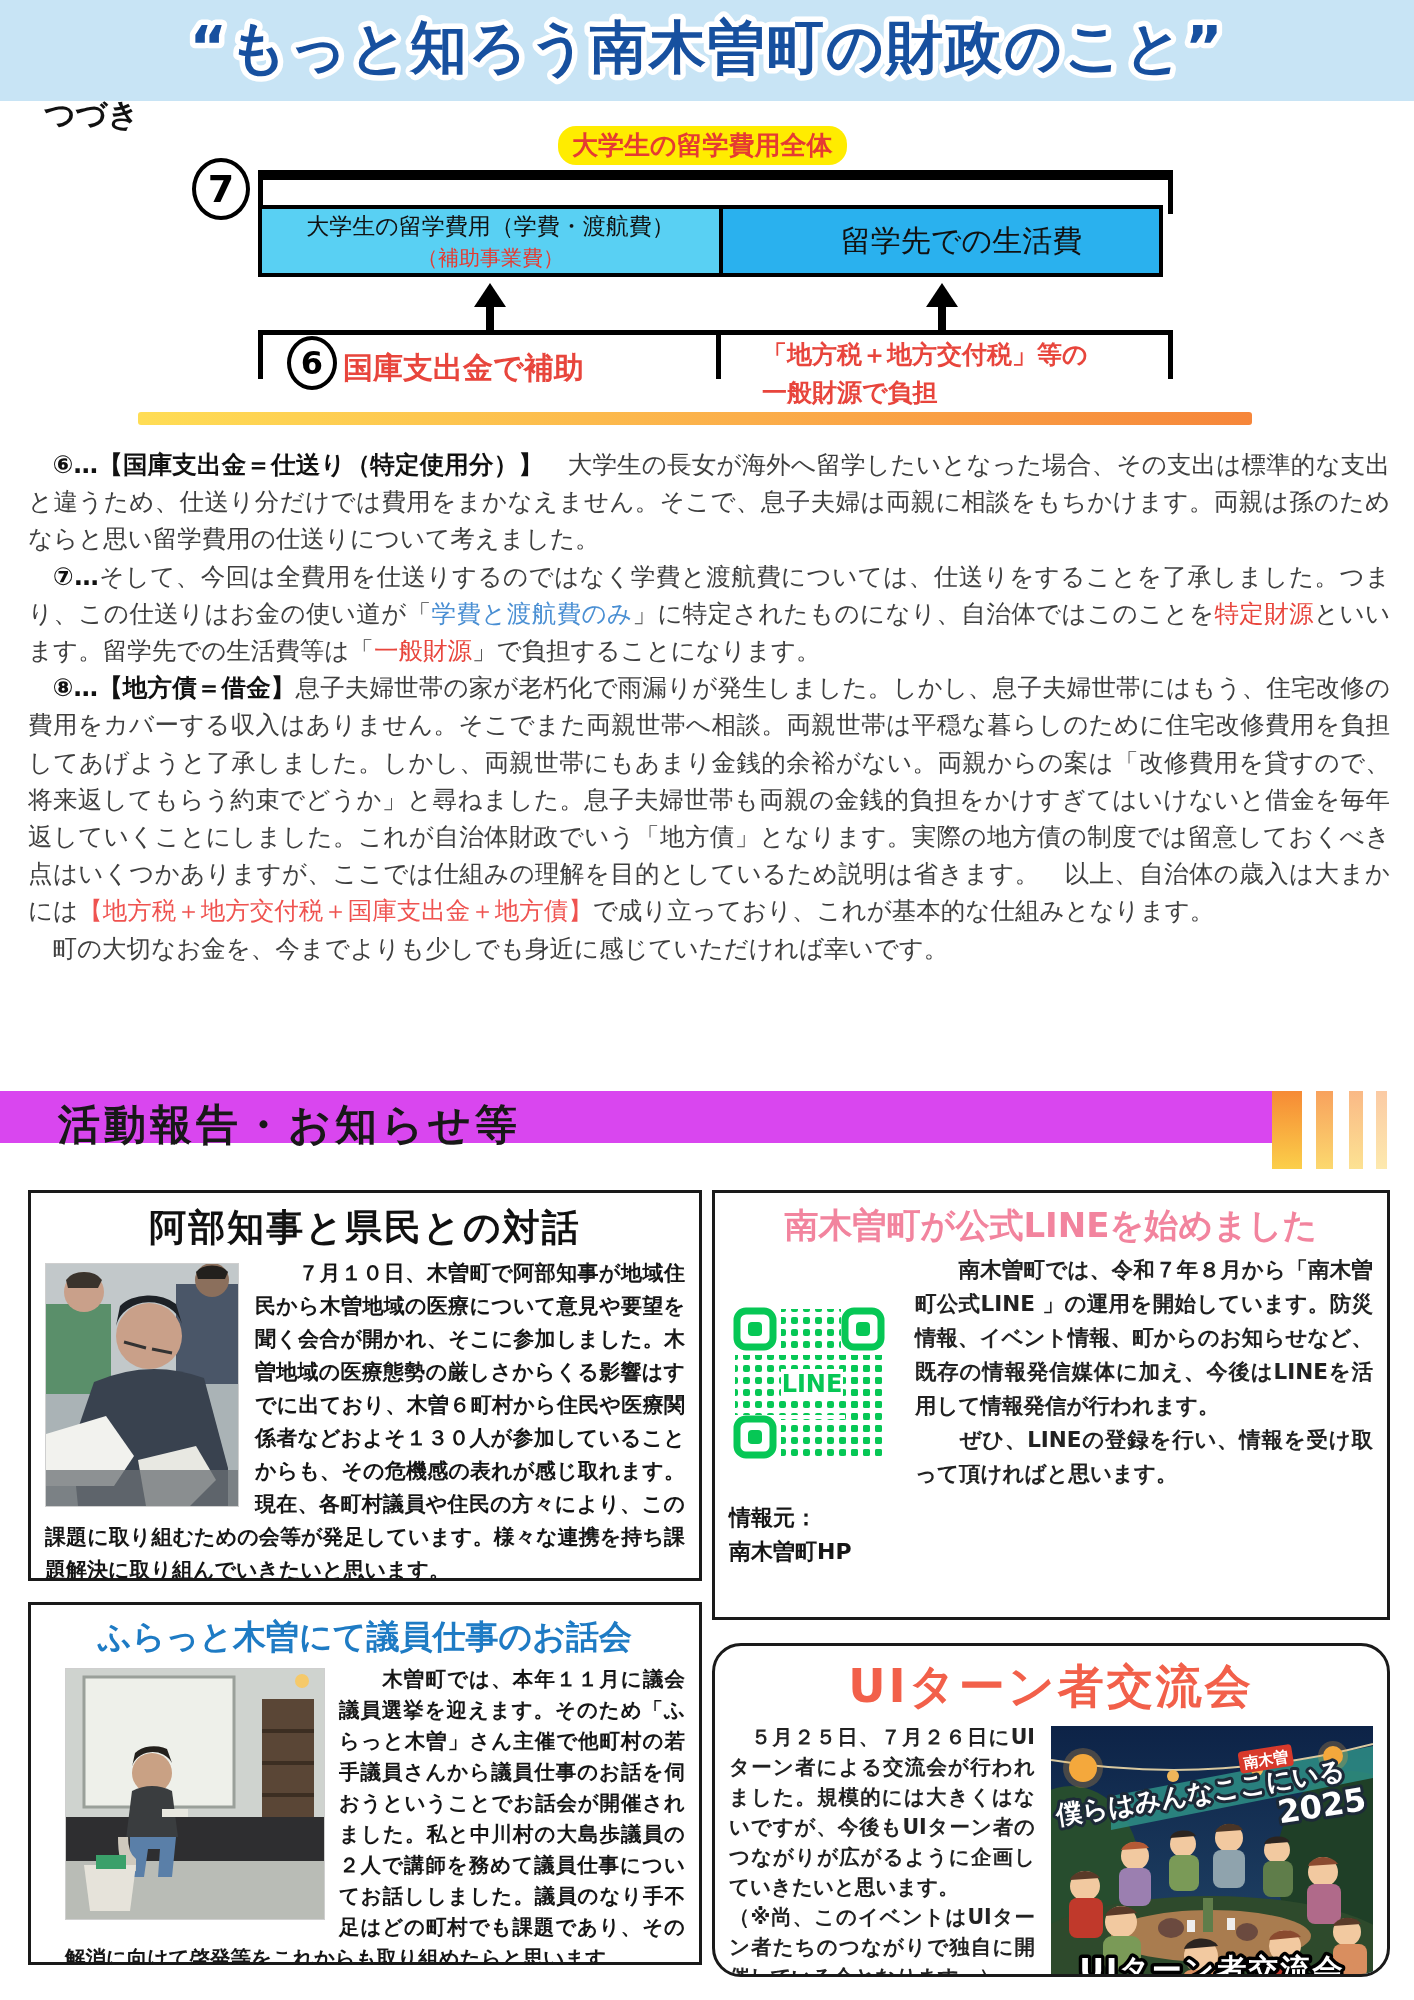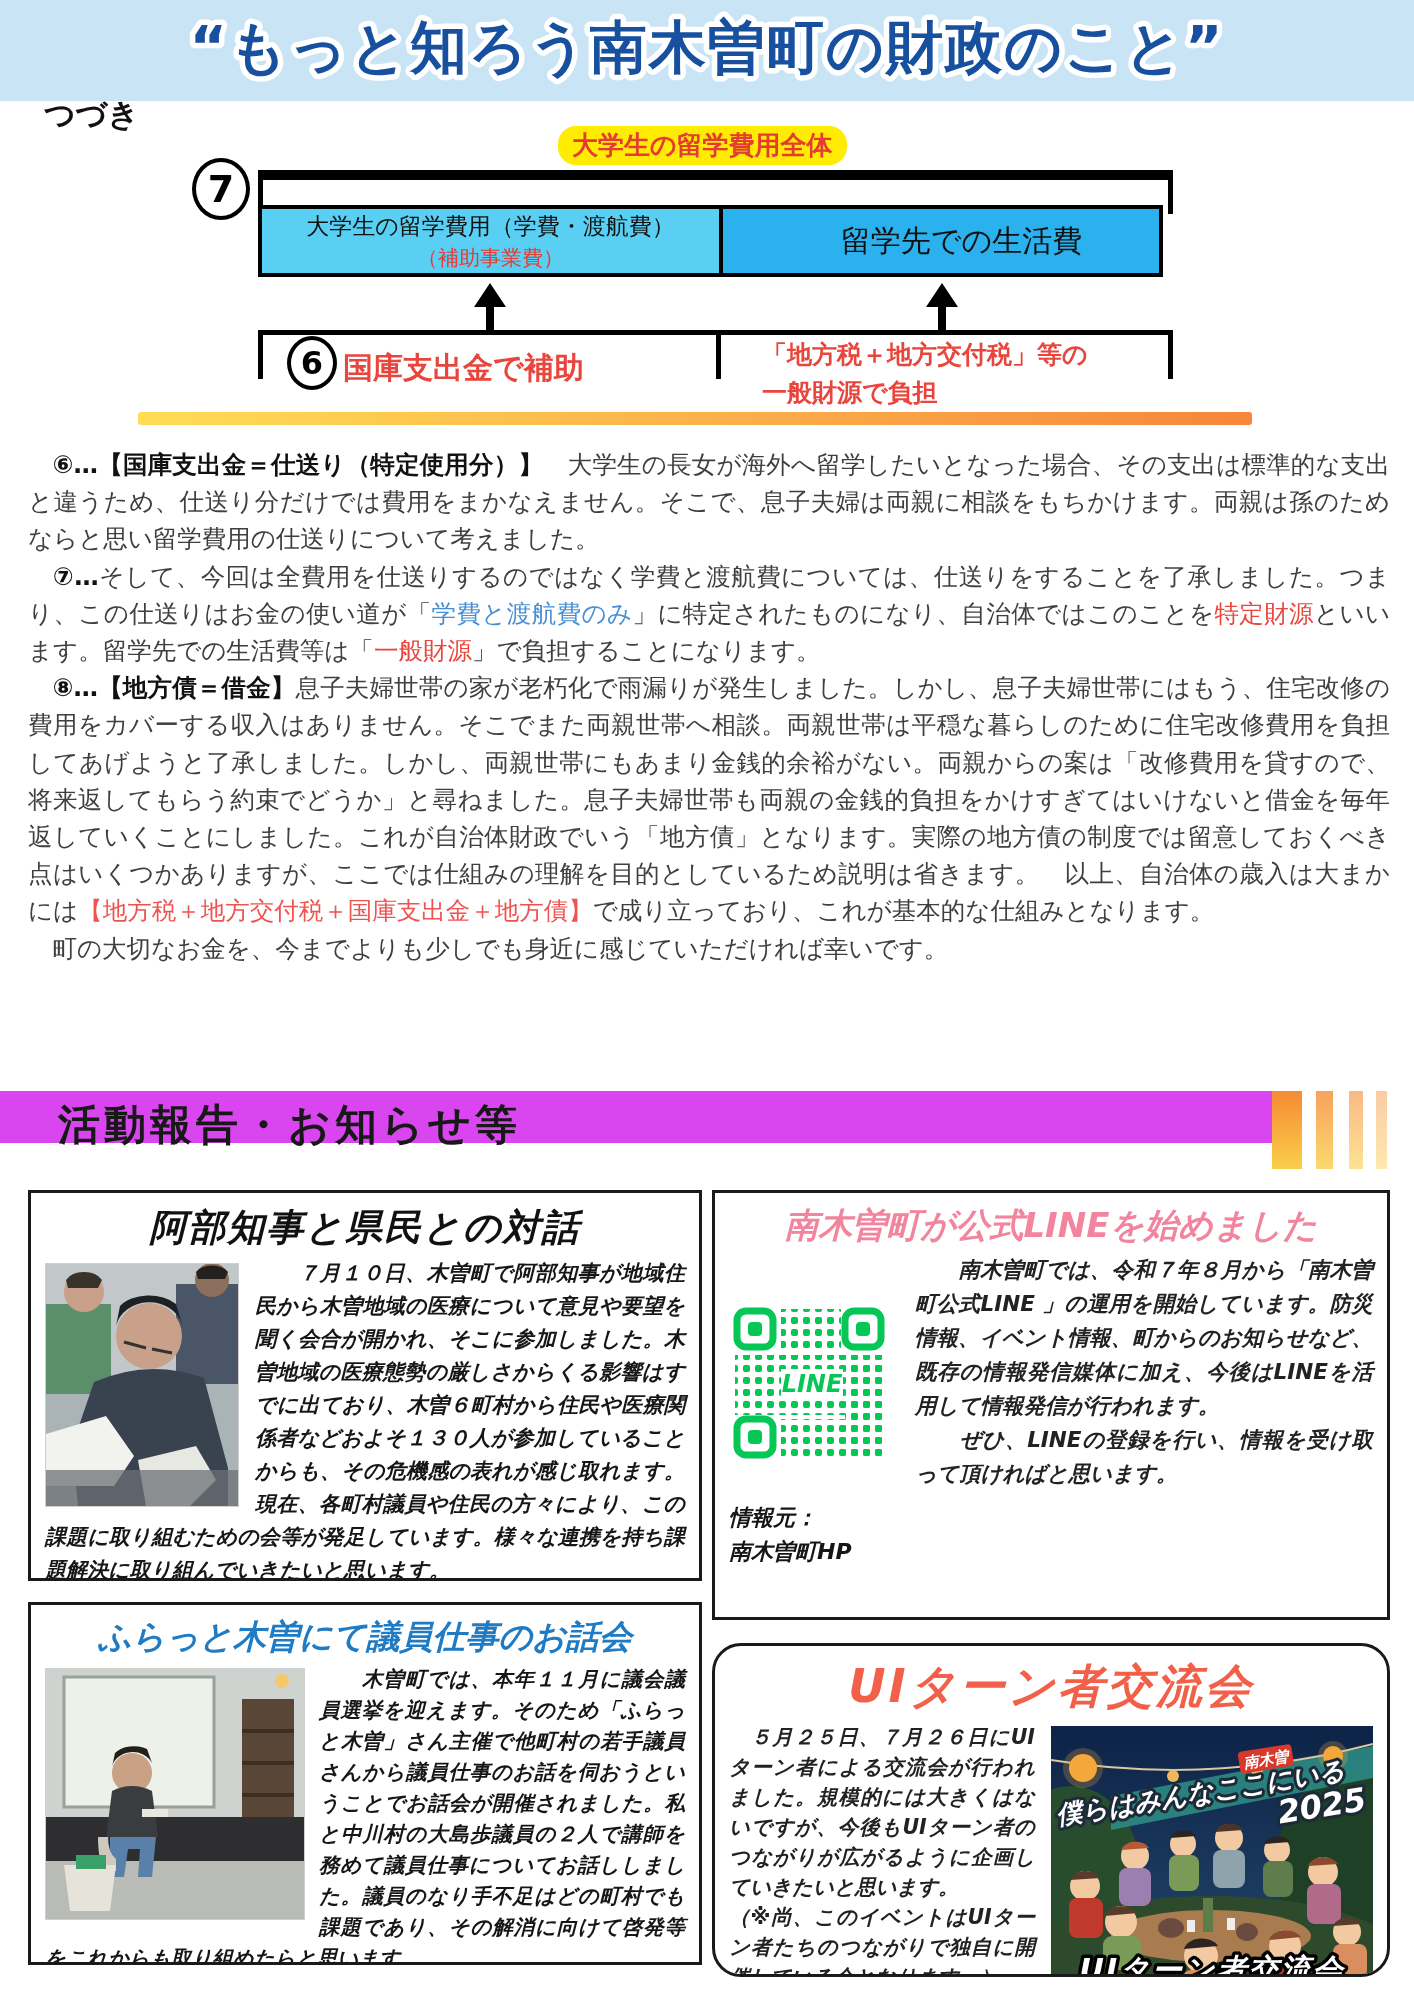--- a/index.html
+++ b/index.html
@@ -50,37 +50,37 @@
   
   .section-band{position:absolute;left:0;top:1091px;width:1274px;height:52px;background:#d946ef;}
   .section-band .txt{position:absolute;left:58px;top:6px;font-size:42px;font-weight:bold;color:#181818;
                      font-family:"DejaVu Serif","Liberation Serif",serif;letter-spacing:4px;}
   .stripe{position:absolute;top:1091px;background:linear-gradient(180deg,#f68a35,#fbcf4a);}
   .s1{left:1272px;width:30px;height:78px;}
   .s2{left:1316px;width:17px;height:78px;opacity:.8;}
   .s3{left:1349px;width:14px;height:78px;opacity:.6;}
   .s4{left:1376px;width:11px;height:78px;opacity:.45;}
   
-  .cards{position:absolute;left:28px;top:1190px;width:1362px;display:flex;gap:10px;font-style:italic;}
+  .cards{position:absolute;left:28px;top:1190px;width:1362px;display:flex;gap:10px;}
   .col{display:flex;flex-direction:column;}
   .col-left{width:674px;gap:21px;}
   .col-right{width:678px;gap:23px;}
   .card{border:3px solid #1a1a1a;background:#fff;box-sizing:border-box;padding:4px 14px 8px 14px;overflow:hidden;}
   .card-c1{height:391px;}
   .card-c2{height:430px;}
   .card-c3{height:363px;}
   .card-c4{height:334px;border-radius:29px;}
   .card-title{margin:6px 0 4px 0;text-align:center;font-weight:bold;}
   .t-black{font-size:37px;color:#111;letter-spacing:2px;}
   .t-pink{font-size:34px;color:#f2849e;}
   .t-blue{font-size:33px;color:#1e7bc4;}
   .t-orange{font-size:46px;color:#f2604a;letter-spacing:3px;}
   .card-body{font-weight:bold;color:#161616;}
   .c1-body{font-size:21px;line-height:33px;text-align:justify;}
-  .c3-body{font-size:20.5px;line-height:31px;text-align:justify;}
+  .c3-body{font-size:20.5px;line-height:31px;text-align:justify;margin-left:20px;}
   .photo{float:left;border:1px solid #cfcfcf;}
   .photo1{width:192px;height:242px;margin:6px 16px 2px 0;}
   .photo3{width:258px;height:250px;margin:4px 14px 2px 0;}
   .line-flex{display:flex;gap:14px;}
   .line-left{width:172px;flex:none;display:flex;flex-direction:column;}
   .qr{width:160px;height:160px;margin-top:50px;}
   .qr-source{margin-top:38px;font-size:22px;line-height:34px;font-weight:bold;color:#161616;}
   .line-right{flex:1;font-size:21.5px;line-height:34px;font-weight:bold;text-align:justify;}
   .line-right p{margin:0;}
   .ui-flex{display:flex;gap:16px;}

